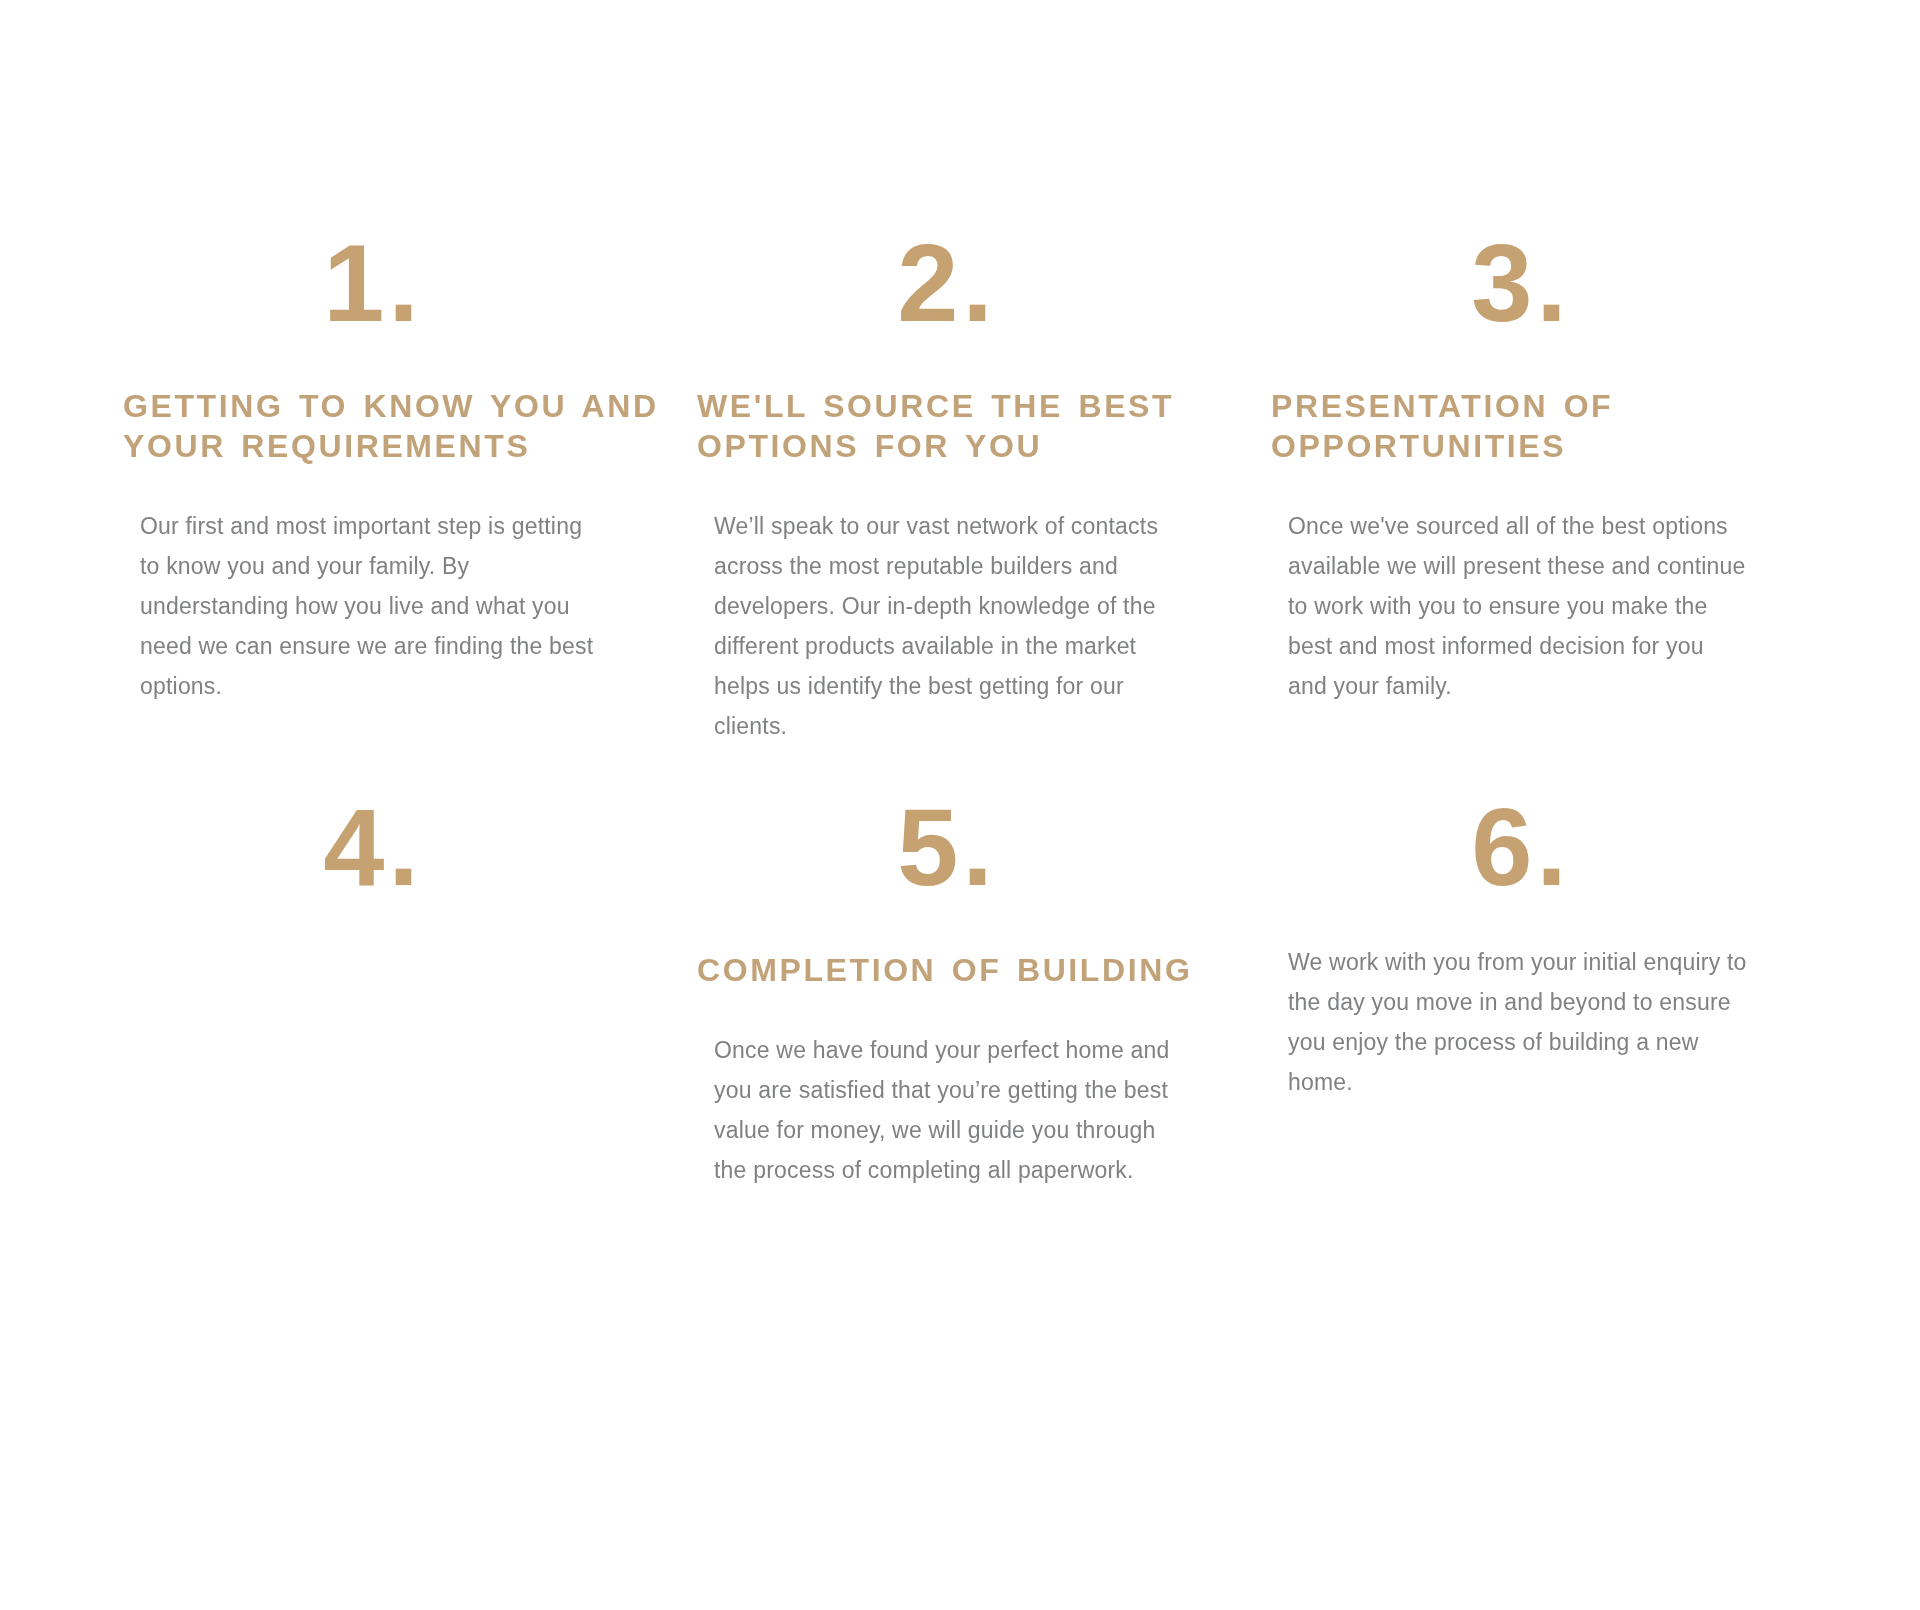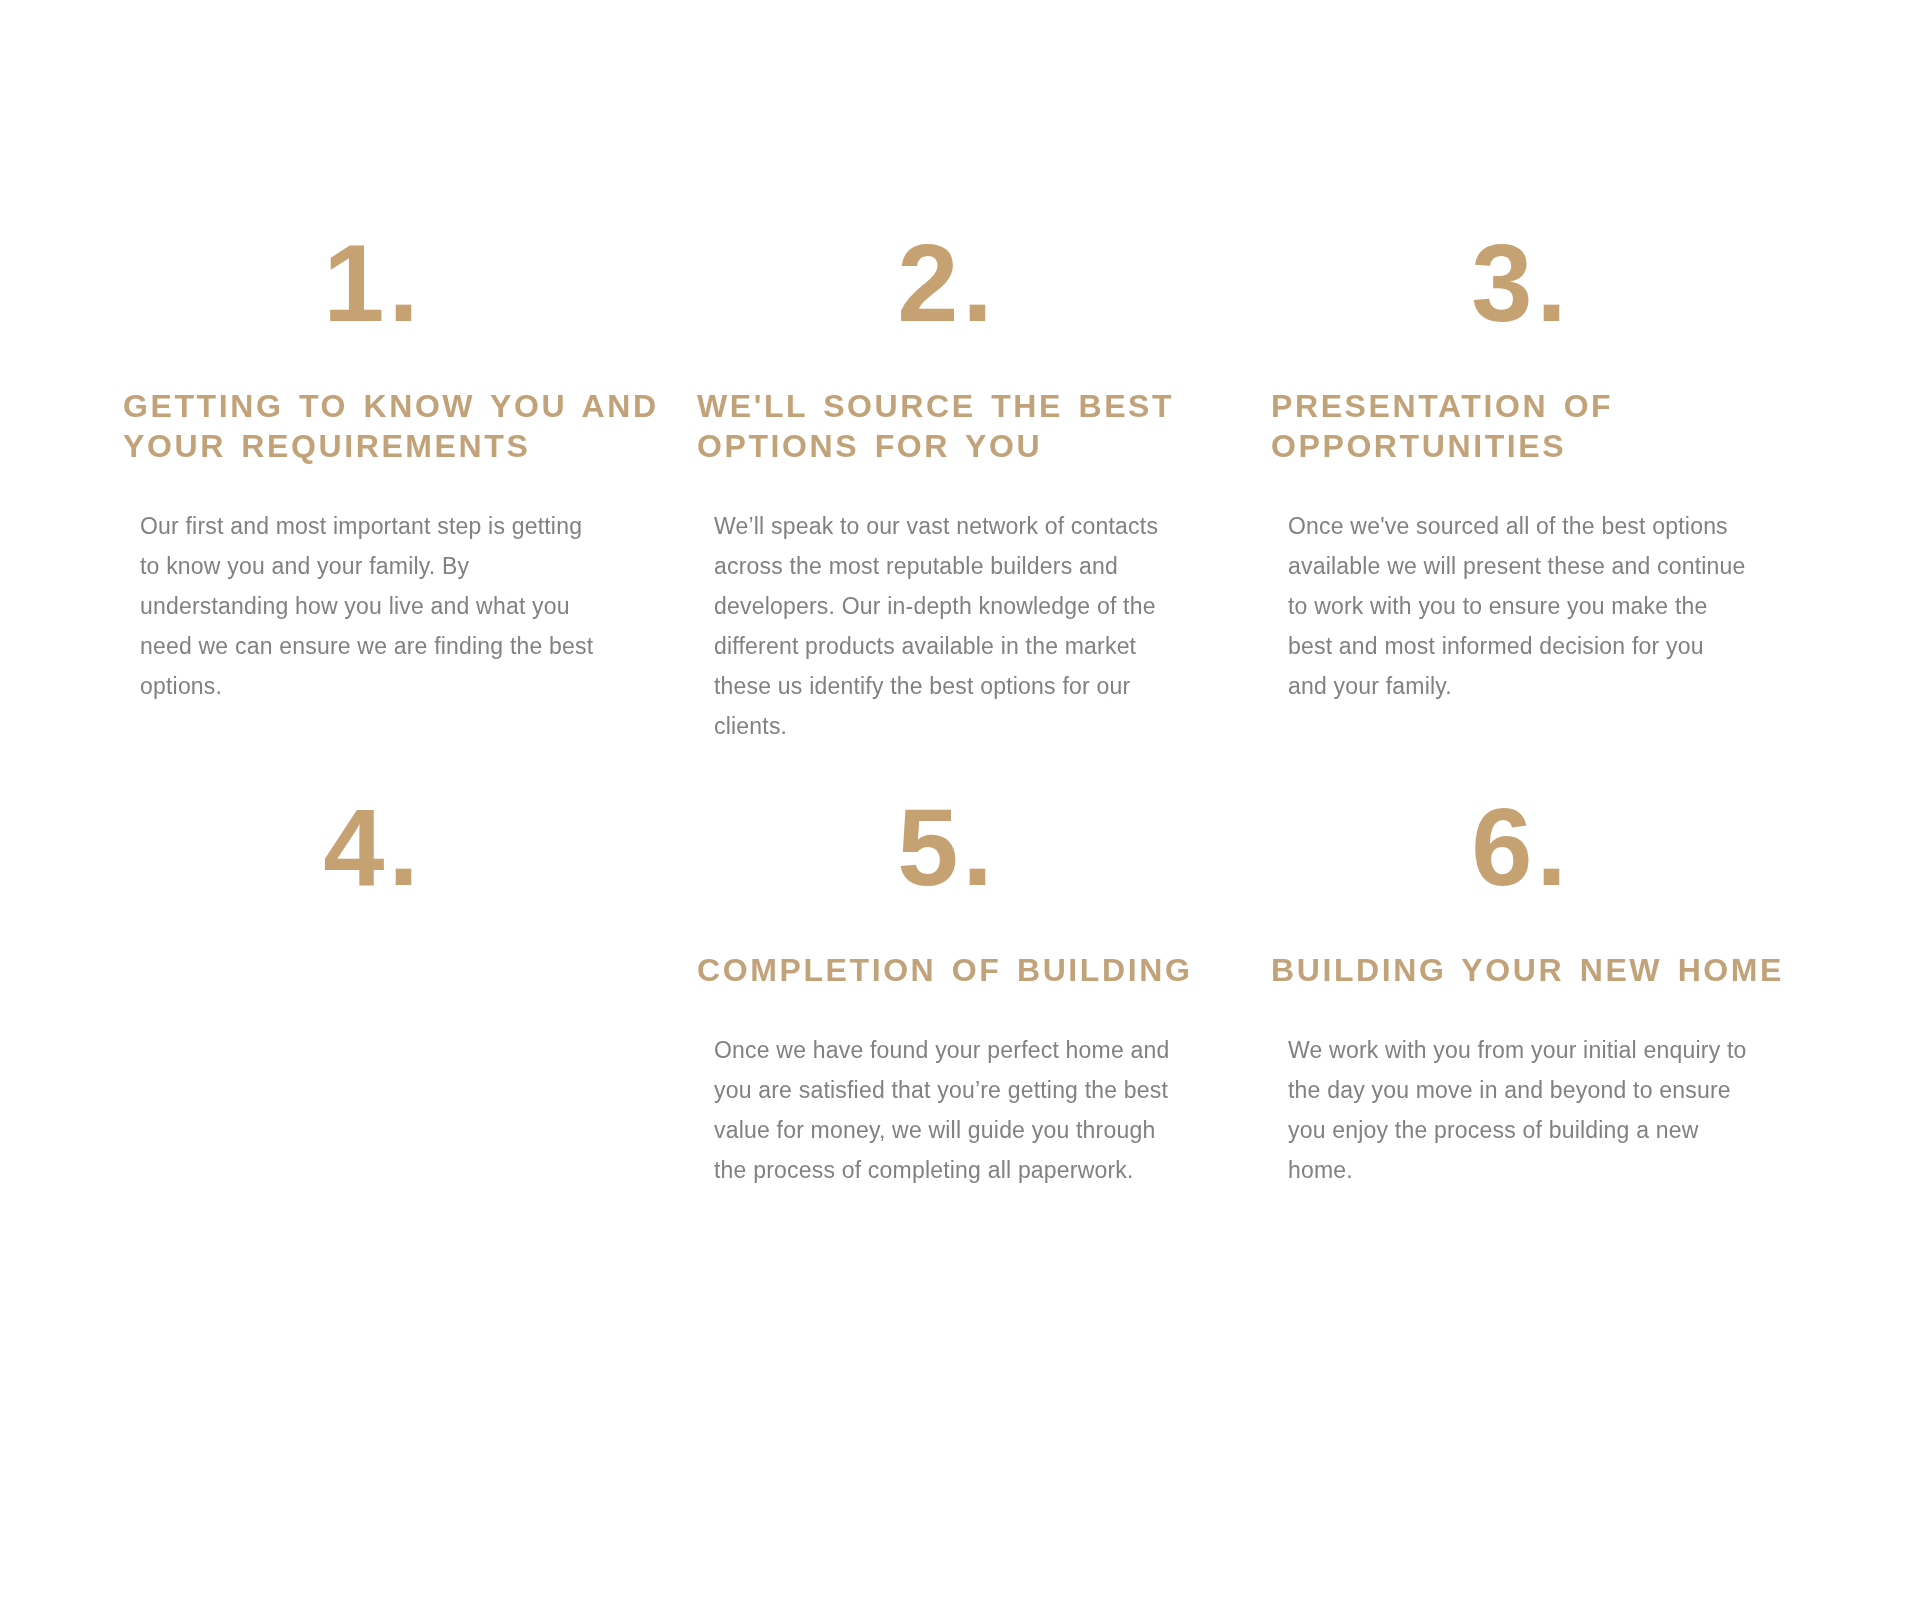--- a/index.html
+++ b/index.html
@@ -70,21 +70,21 @@
   </section>
 
   <section class="step">
     <div class="step-number">2.</div>
     <h2 class="step-title">WE'LL SOURCE THE BEST
 OPTIONS FOR YOU</h2>
     <p class="step-body">We’ll speak to our vast network of contacts
 across the most reputable builders and
 developers. Our in-depth knowledge of the
 different products available in the market
-these us identify the best options for our
+helps us identify the best getting for our
 clients.</p>
   </section>
 
   <section class="step">
     <div class="step-number">3.</div>
     <h2 class="step-title">PRESENTATION OF
 OPPORTUNITIES</h2>
     <p class="step-body">Once we've sourced all of the best options
 available we will present these and continue
 to work with you to ensure you make the
@@ -100,20 +100,19 @@
     <div class="step-number">5.</div>
     <h2 class="step-title">COMPLETION OF BUILDING</h2>
     <p class="step-body">Once we have found your perfect home and
 you are satisfied that you’re getting the best
 value for money, we will guide you through
 the process of completing all paperwork.</p>
   </section>
 
   <section class="step">
     <div class="step-number">6.</div>
-    <h2 class="step-title">BUILDING YOUR NEW HOME</h2>
     <p class="step-body">We work with you from your initial enquiry to
 the day you move in and beyond to ensure
 you enjoy the process of building a new
 home.</p>
   </section>
 
 </div>
 
 </body></html>

